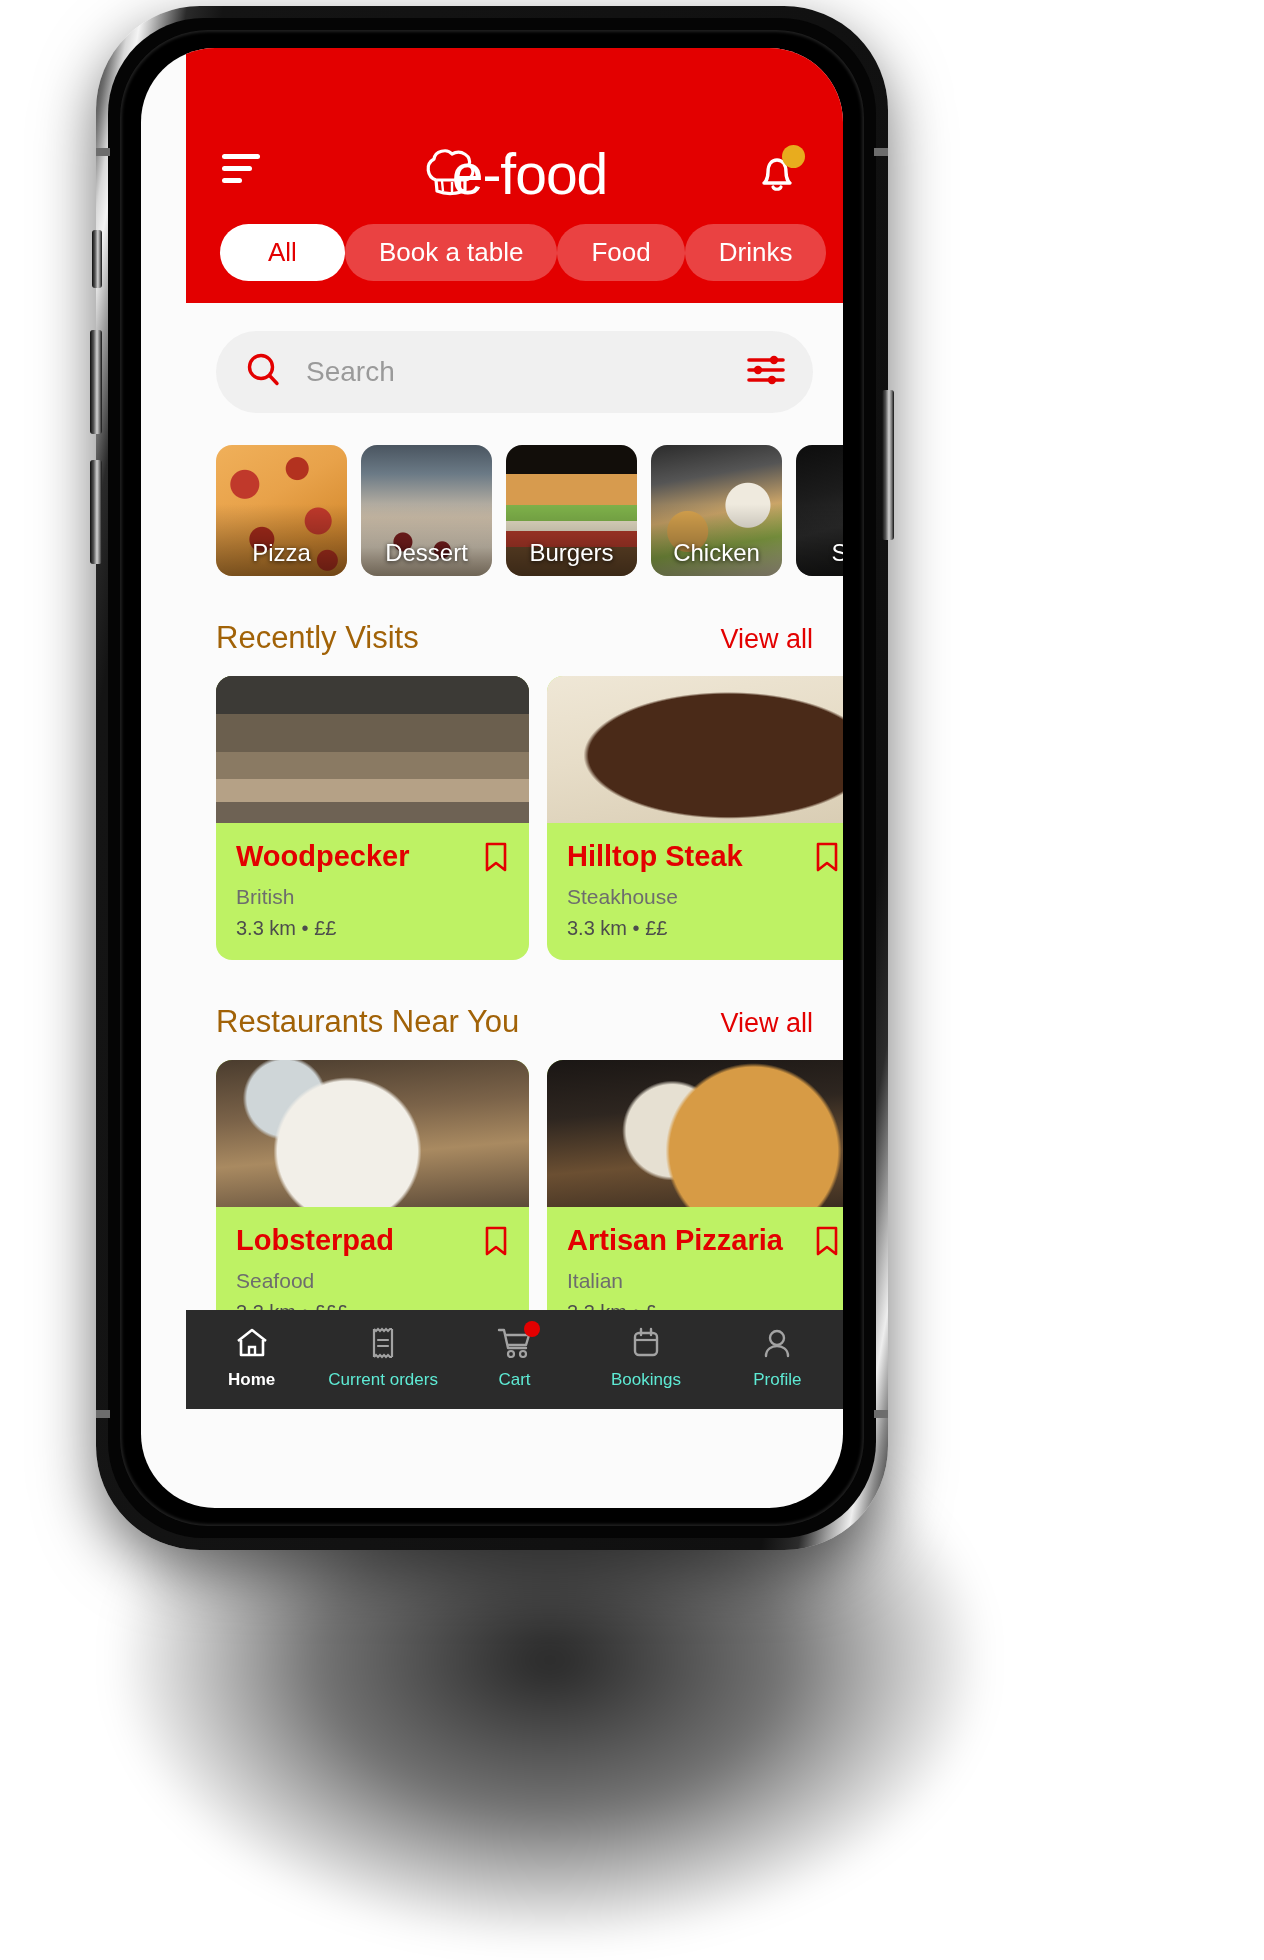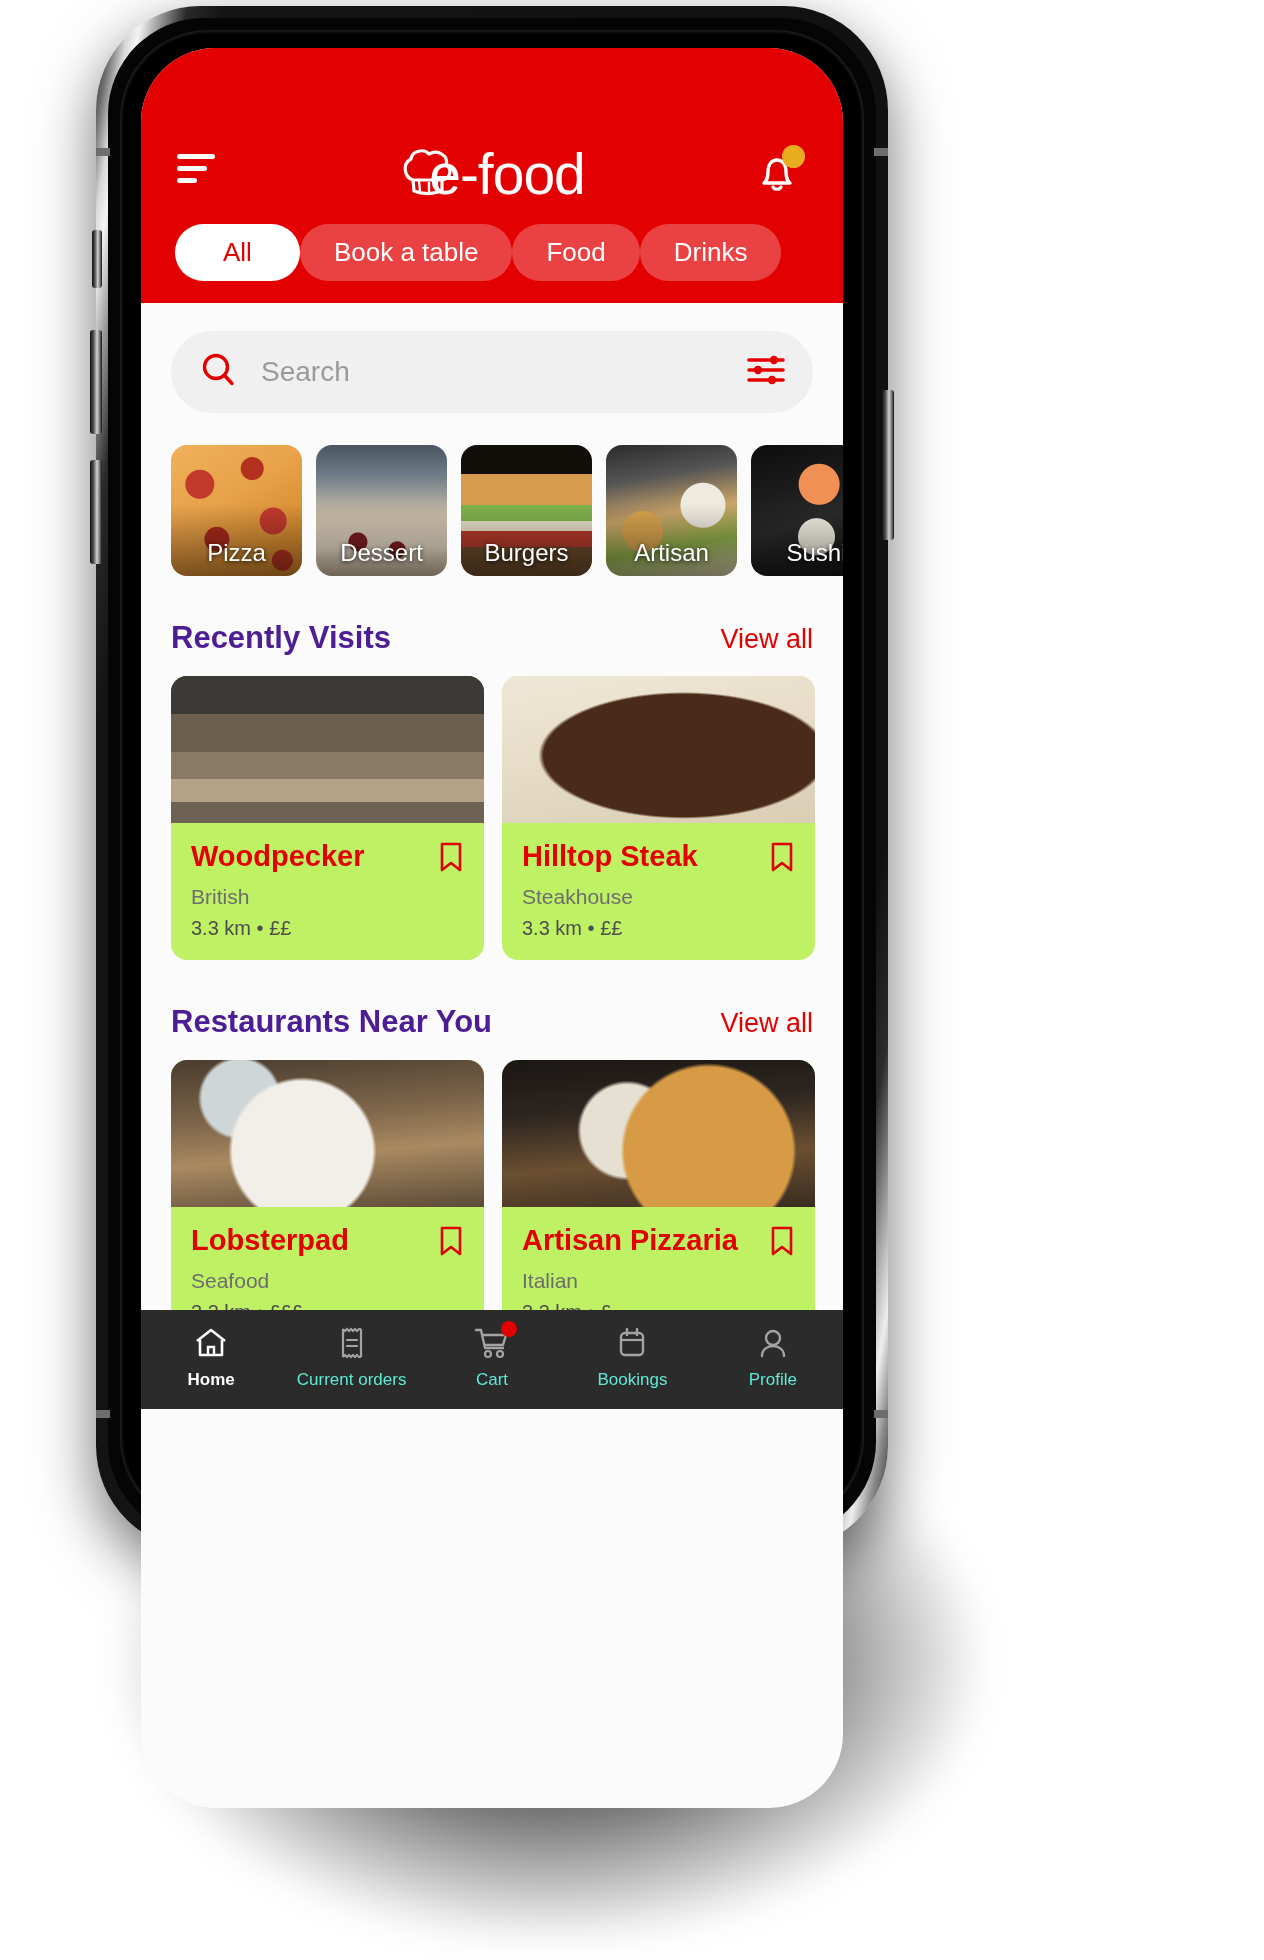--- a/index.html
+++ b/index.html
@@ -74,24 +74,25 @@
   }
   .ant-l1 { left: 96px; top: 148px; }
   .ant-l2 { left: 96px; top: 1410px; }
   .ant-r1 { left: 874px; top: 148px; }
   .ant-r2 { left: 874px; top: 1410px; }
 
   
   .screen {
     position: absolute;
     left: 141px; top: 48px;
-    width: 702px; height: 1760px;
+    width: 702px; height: 1460px;
     border-radius: 74px;
     overflow: hidden;
     background: #fbfbfb;
+    padding-left: 45px;
   }
 
   
   .header {
     position: relative;
     width: 100%;
     height: 255px;
     background: #e30000;
     padding-top: 92px;
   }
@@ -299,22 +300,22 @@
   
   .section-head {
     display: flex;
     align-items: baseline;
     justify-content: space-between;
     padding: 0 30px;
     margin-top: 44px;
   }
   .section-title {
     font-size: 31px;
-    color: #4c1d95;
-    font-weight: 700;
+    color: #a16207;
+    font-weight: 400;
   }
   .view-all {
     font-size: 27px;
     color: #e30000;
     cursor: pointer;
   }
 
   .card-row {
     display: flex;
     gap: 18px;
@@ -491,21 +492,21 @@
           <div class="label">Dessert</div>
         </div>
         <div class="cat">
           <div class="img tex-burger"></div>
           <div class="shade"></div>
           <div class="label">Burgers</div>
         </div>
         <div class="cat">
           <div class="img tex-chicken"></div>
           <div class="shade"></div>
-          <div class="label">Artisan</div>
+          <div class="label">Chicken</div>
         </div>
         <div class="cat">
           <div class="img tex-sushi"></div>
           <div class="shade"></div>
           <div class="label">Sushi</div>
         </div>
       </div>
 
       <div class="section-head">
         <div class="section-title">Recently Visits</div>

